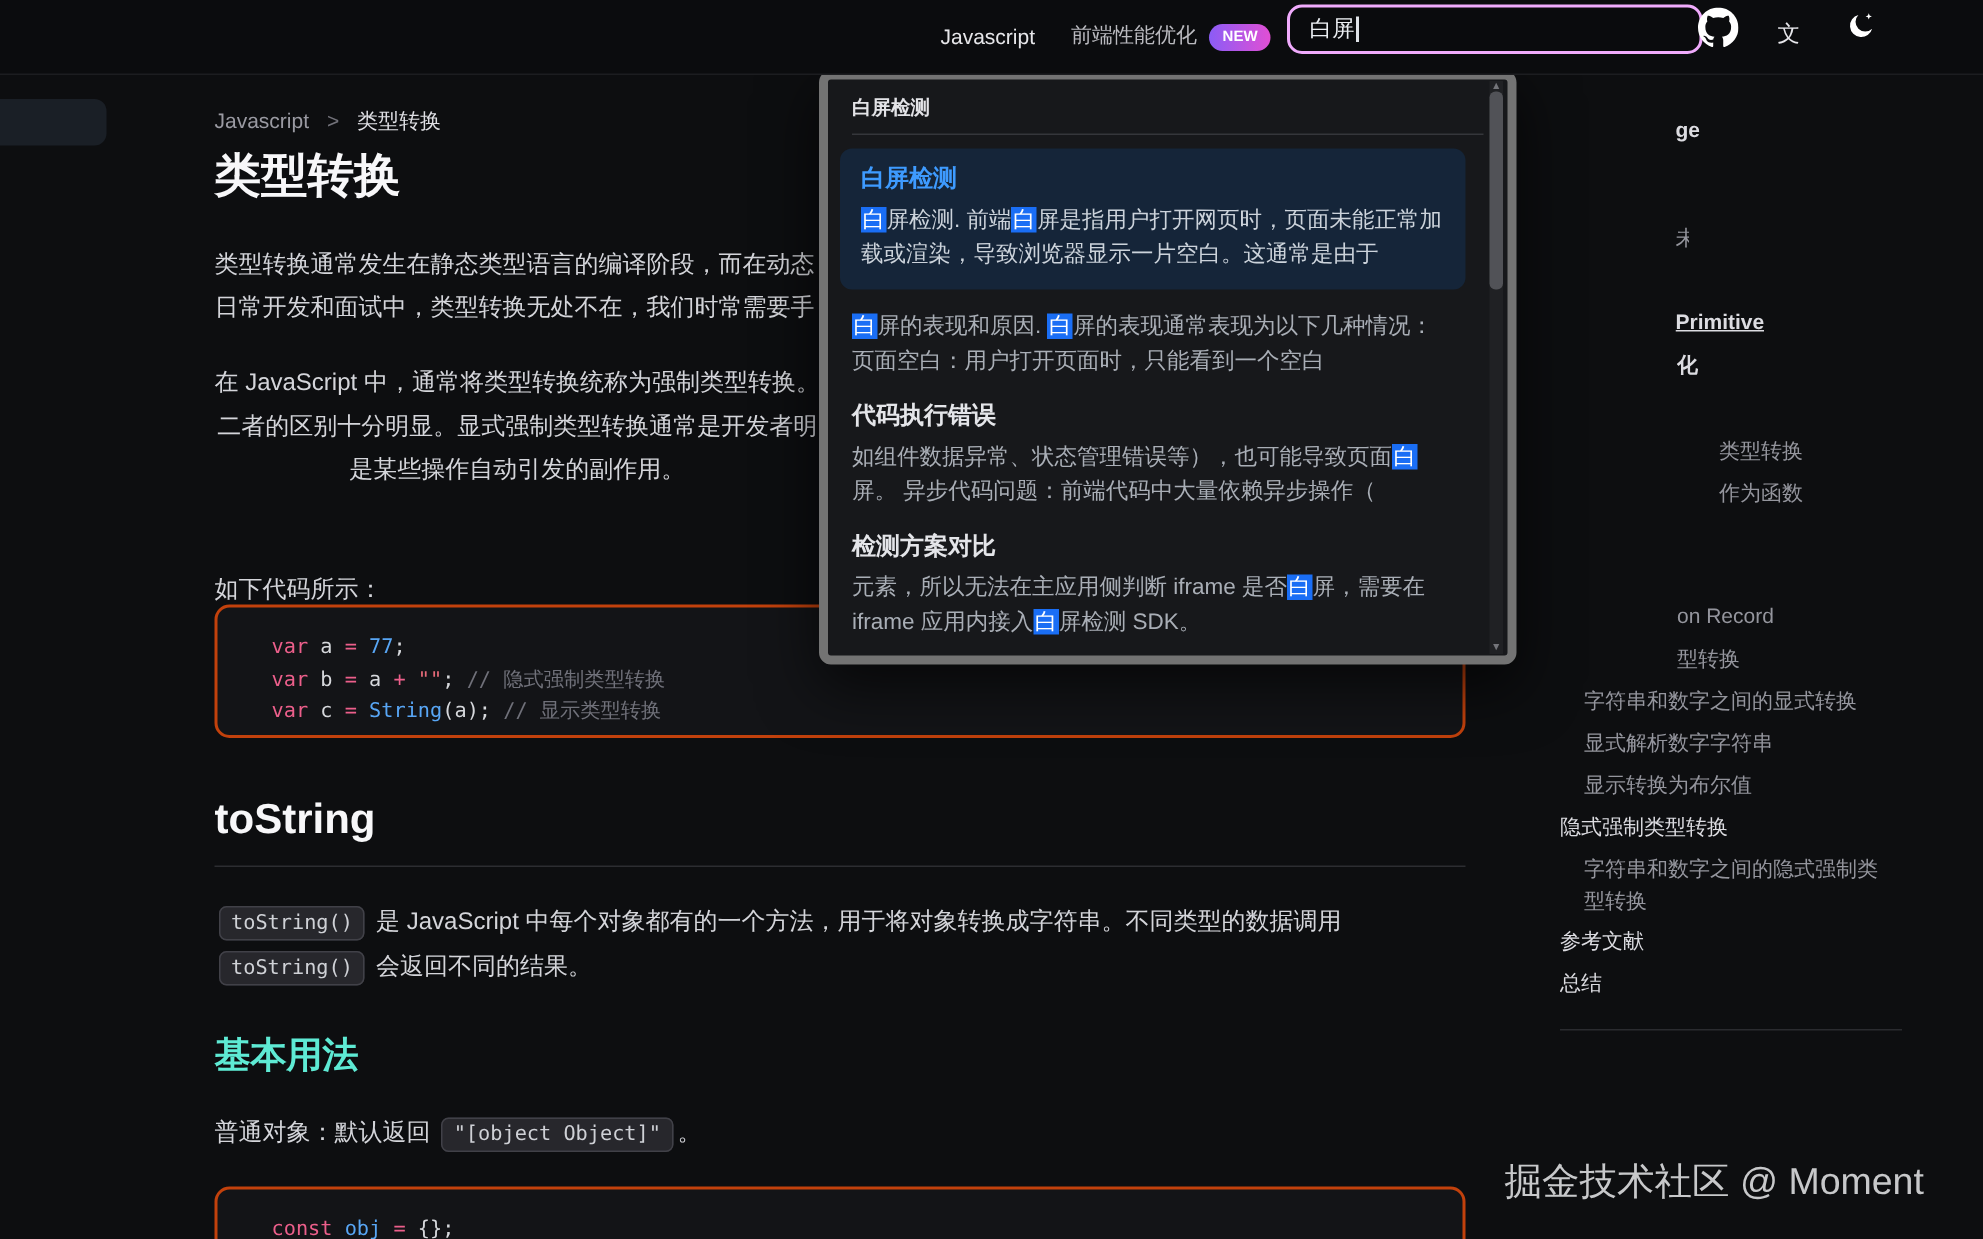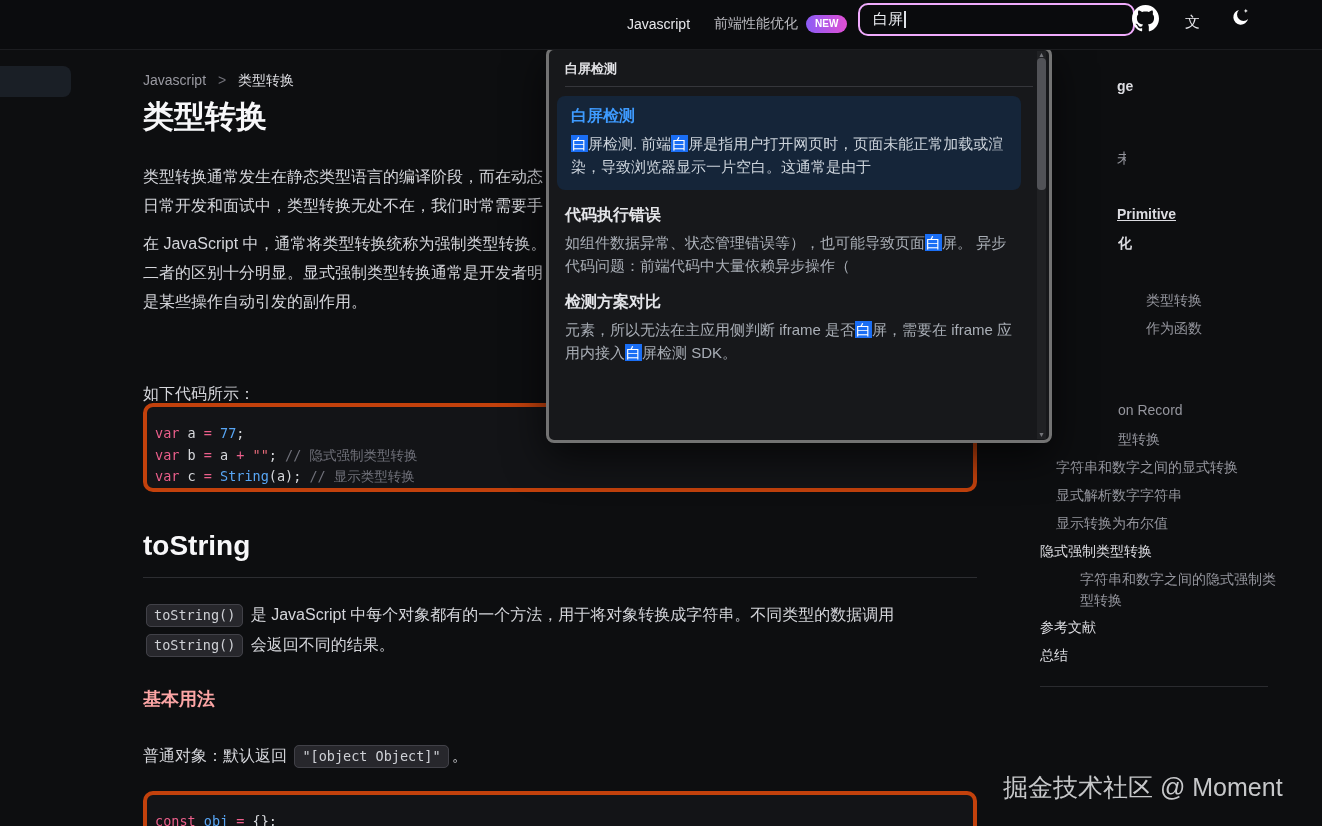--- a/index.html
+++ b/index.html
@@ -26,51 +26,51 @@
   
   .skip-btn{position:absolute;left:-10px;top:66px;width:81px;height:31px;background:#1a1f26;border-radius:8px;}
 
   
   .breadcrumb{position:absolute;left:143px;top:72px;font-size:14px;}
   .bc-link{color:#9a9aa2;cursor:pointer;}
   .bc-sep{color:#72727a;margin:0 8px;}
   .bc-cur{color:#dfdfe4;}
   .page-title{position:absolute;left:143px;top:96px;font-size:31px;font-weight:700;color:#f7f7f9;margin:0;}
   .para{position:absolute;left:143px;}
-  #p1{top:162px;} #p2{top:229px;} #p3{top:351px;margin-top:28px;}
+  #p1{top:162px;} #p2{top:241px;text-align:center;} #p3{top:351px;margin-top:28px;}
   .tline{font-size:16px;line-height:29px;color:#d4d5da;white-space:nowrap;}
-  .codeblock{position:absolute;left:143px;width:834px;background:#131417;border:4px solid #c2410c;
-             border-radius:10px;box-sizing:border-box;padding:16px 8px;overflow:hidden;}
+  .codeblock{position:absolute;left:143px;width:834px;background:#131417;border:2px solid #c2410c;
+             border-radius:10px;box-sizing:border-box;padding:16px 36px;overflow:hidden;}
   #code1{top:403px;height:89px;}
   #code2{top:791px;height:80px;}
   .cline{font-family:"DejaVu Sans Mono",monospace;font-size:13.5px;line-height:21.5px;white-space:pre;}
   .tk-k{color:#ec5f8b;} .tk-n{color:#58a6f5;} .tk-w{color:#d6d8dc;} .tk-c{color:#70717a;} .tk-s{color:#e66a79;}
   .h2-title{position:absolute;left:143px;top:530px;font-size:28px;font-weight:700;color:#f7f7f9;margin:0;}
   .h2-divider{position:absolute;left:143px;top:577px;width:834px;height:1px;background:#2c2d31;}
   .flow-para{position:absolute;left:143px;width:834px;font-size:16px;line-height:29px;color:#d4d5da;}
   #tostring-para{top:600px;}
-  .h3-title{position:absolute;left:143px;top:687px;font-size:18px;font-weight:700;color:#fca5a5;margin:0;}
+  .h3-title{position:absolute;left:143px;top:687px;font-size:24px;font-weight:700;color:#5eead4;margin:0;}
   #basic-para{top:741px;}
   .icode{font-family:"DejaVu Sans Mono",monospace;font-size:13.5px;background:#27272c;border:1px solid #414148;
          border-radius:5px;padding:2px 7px 3px;color:#cfd1d6;margin:0 3px;white-space:nowrap;}
 
   
   .frag{position:absolute;font-size:14px;line-height:21px;white-space:nowrap;display:block;cursor:pointer;overflow:hidden;}
   .frag.gray{color:#94959d;}
   .frag.white{color:#dcdce1;}
   .frag.strong{color:#dcdce1;font-weight:700;}
-  .frag.wrap{white-space:normal;margin-left:24px;}
+  .frag.wrap{white-space:normal;}
   .toc-divider{position:absolute;left:1040px;top:686px;width:228px;height:1px;background:#2a2b2f;}
 
   
   .watermark{position:absolute;left:1003px;top:771px;font-size:25px;color:#c7c8ca;z-index:5;}
 
   
-  .panel{position:absolute;left:546px;top:47px;width:506px;height:396px;background:#17181b;
-         border:3px solid #737373;border-radius:8px;box-shadow:0 14px 40px rgba(0,0,0,.65);
+  .panel{position:absolute;left:546px;top:47px;width:465px;height:396px;background:#17181b;
+         border:6px solid #737373;border-radius:8px;box-shadow:0 14px 40px rgba(0,0,0,.65);
          z-index:50;box-sizing:border-box;overflow:hidden;}
   .panel-header{margin:10px 16px 0;font-size:13px;font-weight:700;color:#e3e3e7;}
   .panel-divider{margin:8px 16px 0;height:1px;background:#35363b;}
   .results{padding:9px 28px 0 8px;}
   .result{padding:0 8px;margin-bottom:15px;cursor:pointer;}
   .r-title{font-size:16px;font-weight:700;color:#e4e5e9;margin-bottom:5px;}
   .r-body{font-size:15px;line-height:23px;color:#a9aeb6;}
   .result.sel{background:#152539;border-radius:8px;padding:10px 14px 12px;margin:0 0 13px;}
   .result.sel .r-title{color:#3e9bff;}
   .result.sel .r-body{color:#ccd3db;}
@@ -167,20 +167,21 @@
 
 <div class="panel">
   <div class="panel-header">白屏检测</div>
   <div class="panel-divider"></div>
   <div class="results" id="results">
       <div class="result sel">
         <div class="r-title">白屏检测</div>
         <div class="r-body"><span class="mark">白</span>屏检测. 前端<span class="mark">白</span>屏是指用户打开网页时，页面未能正常加载或渲染，导致浏览器显示一片空白。这通常是由于</div>
       </div>
       <div class="result">
+        <div class="r-body"><span class="mark">白</span>屏的表现和原因. <span class="mark">白</span>屏的表现通常表现为以下几种情况： 页面空白：用户打开页面时，只能看到一个空白</div>
       </div>
       <div class="result">
         <div class="r-title">代码执行错误</div>
         <div class="r-body">如组件数据异常、状态管理错误等），也可能导致页面<span class="mark">白</span>屏。 异步代码问题：前端代码中大量依赖异步操作（</div>
       </div>
       <div class="result">
         <div class="r-title">检测方案对比</div>
         <div class="r-body">元素，所以无法在主应用侧判断 iframe 是否<span class="mark">白</span>屏，需要在 iframe 应用内接入<span class="mark">白</span>屏检测 SDK。</div>
       </div>
     </div>

